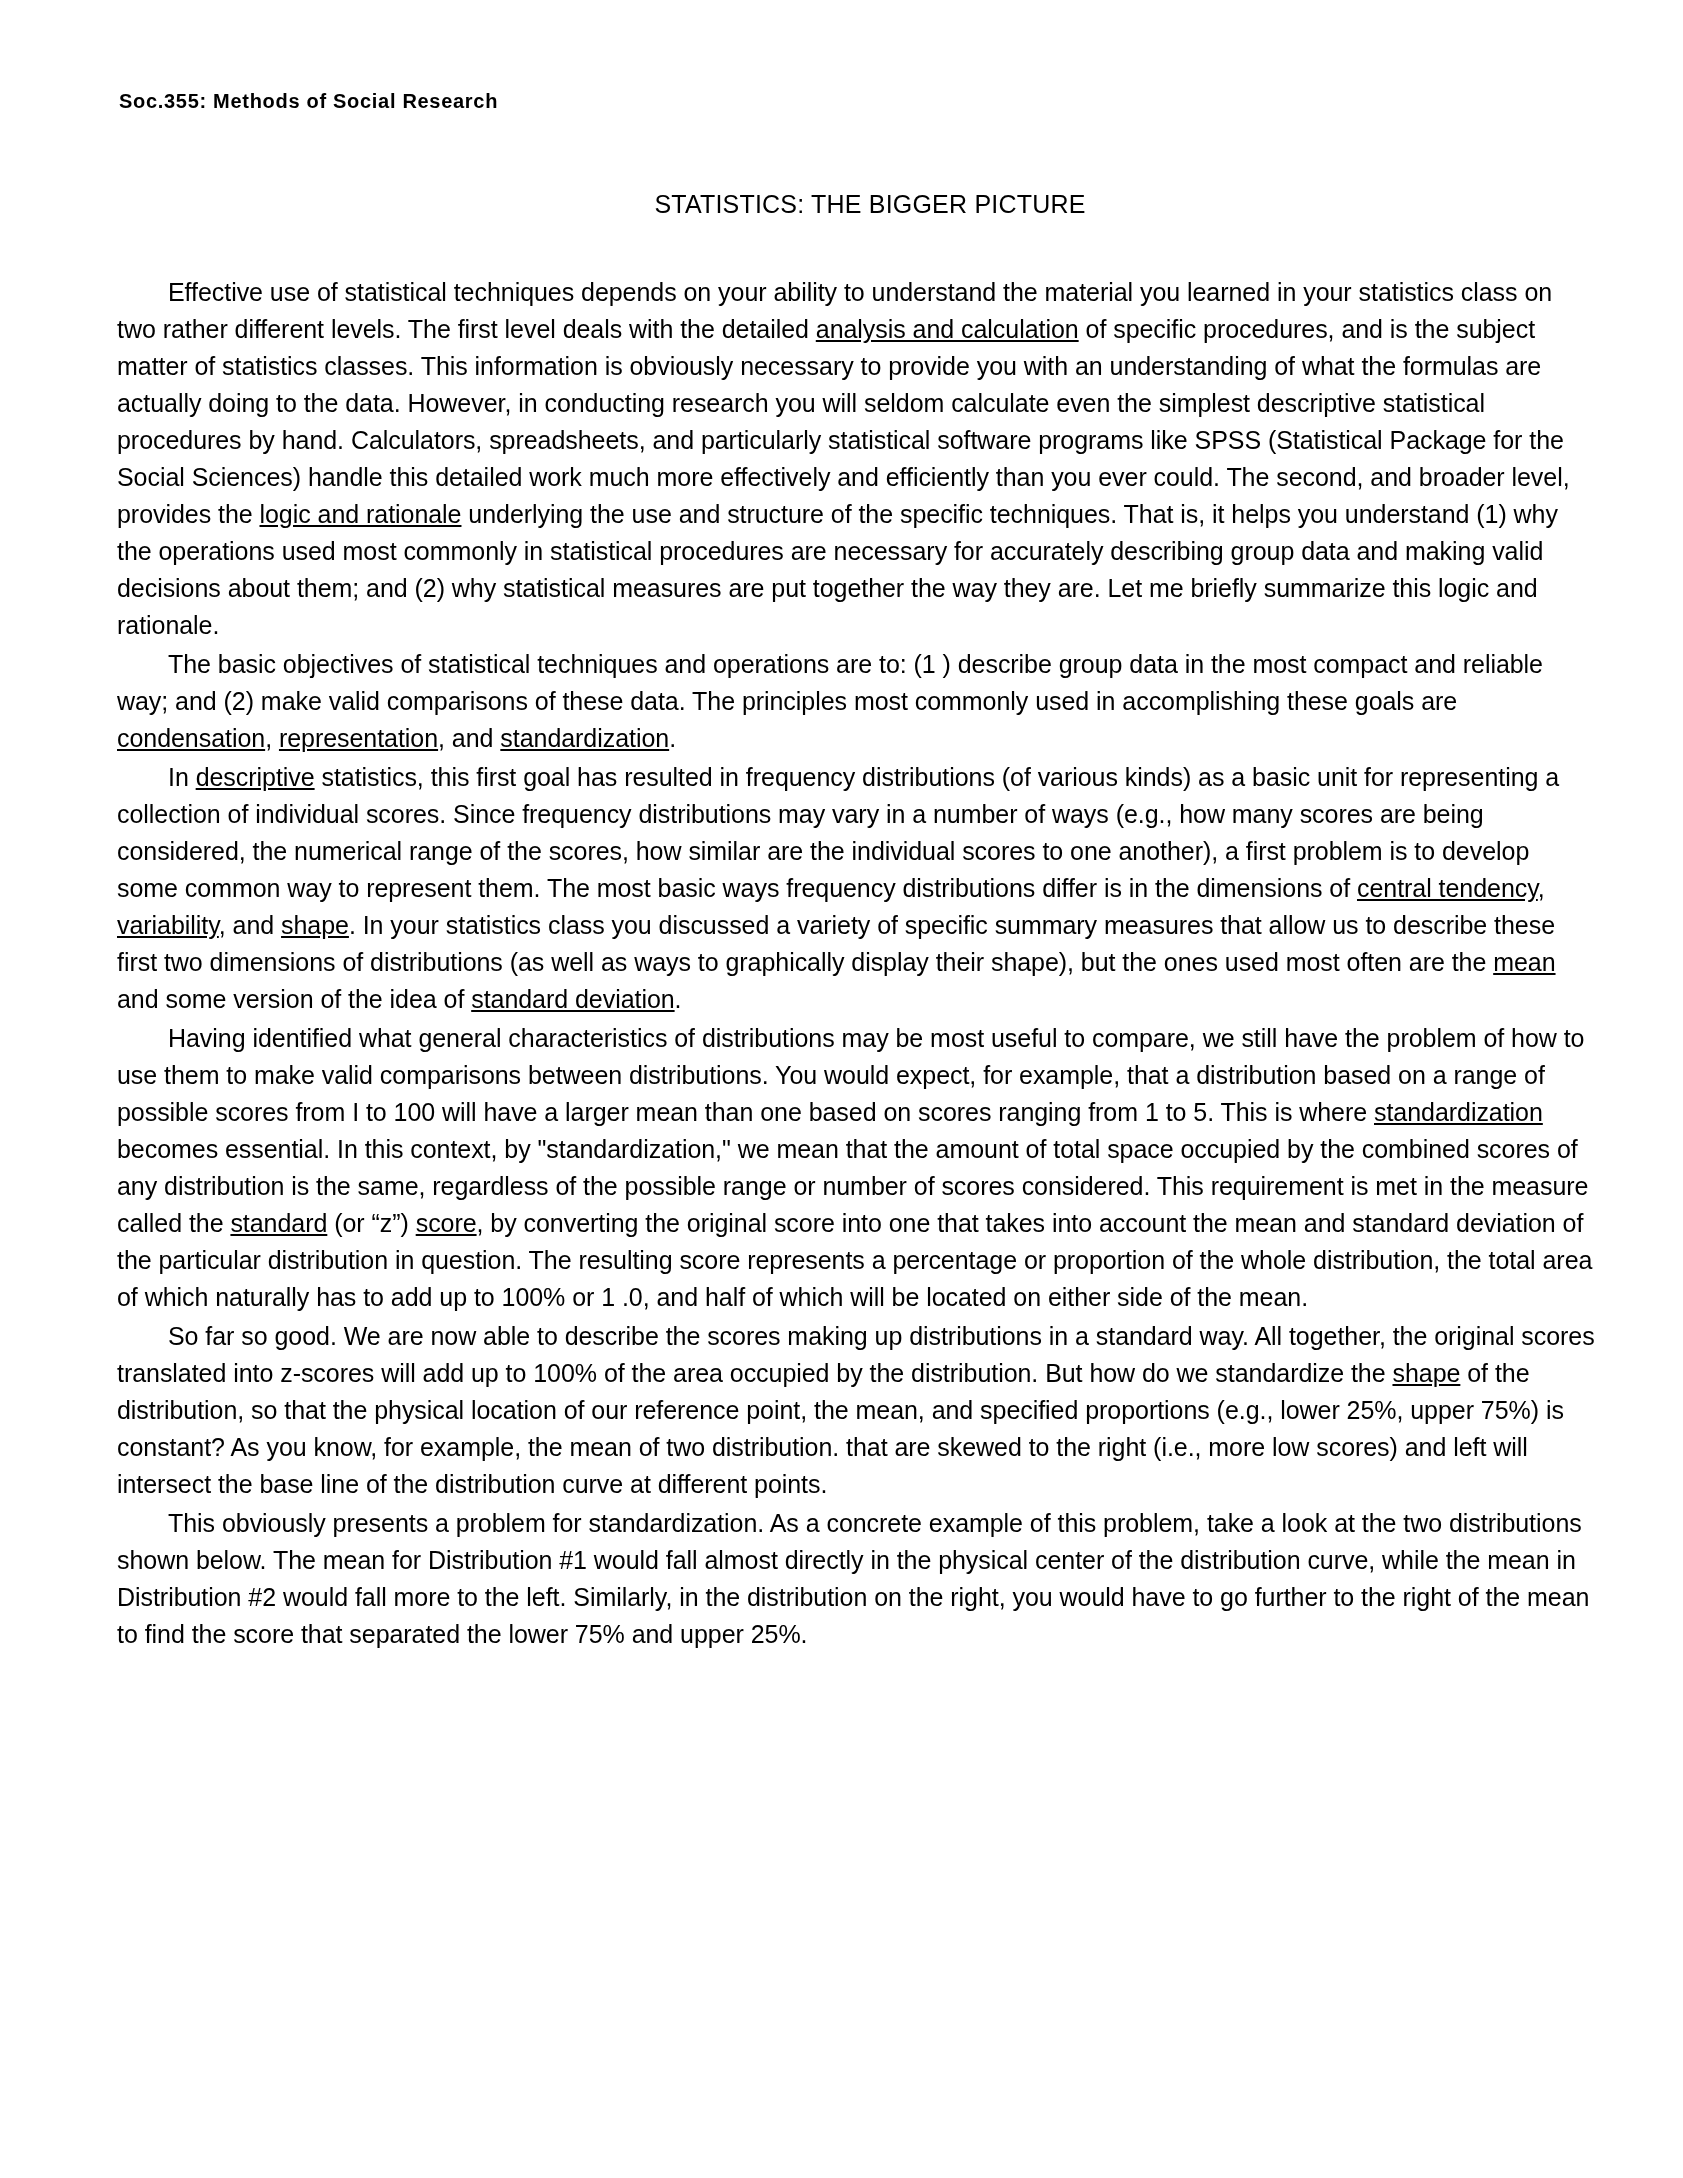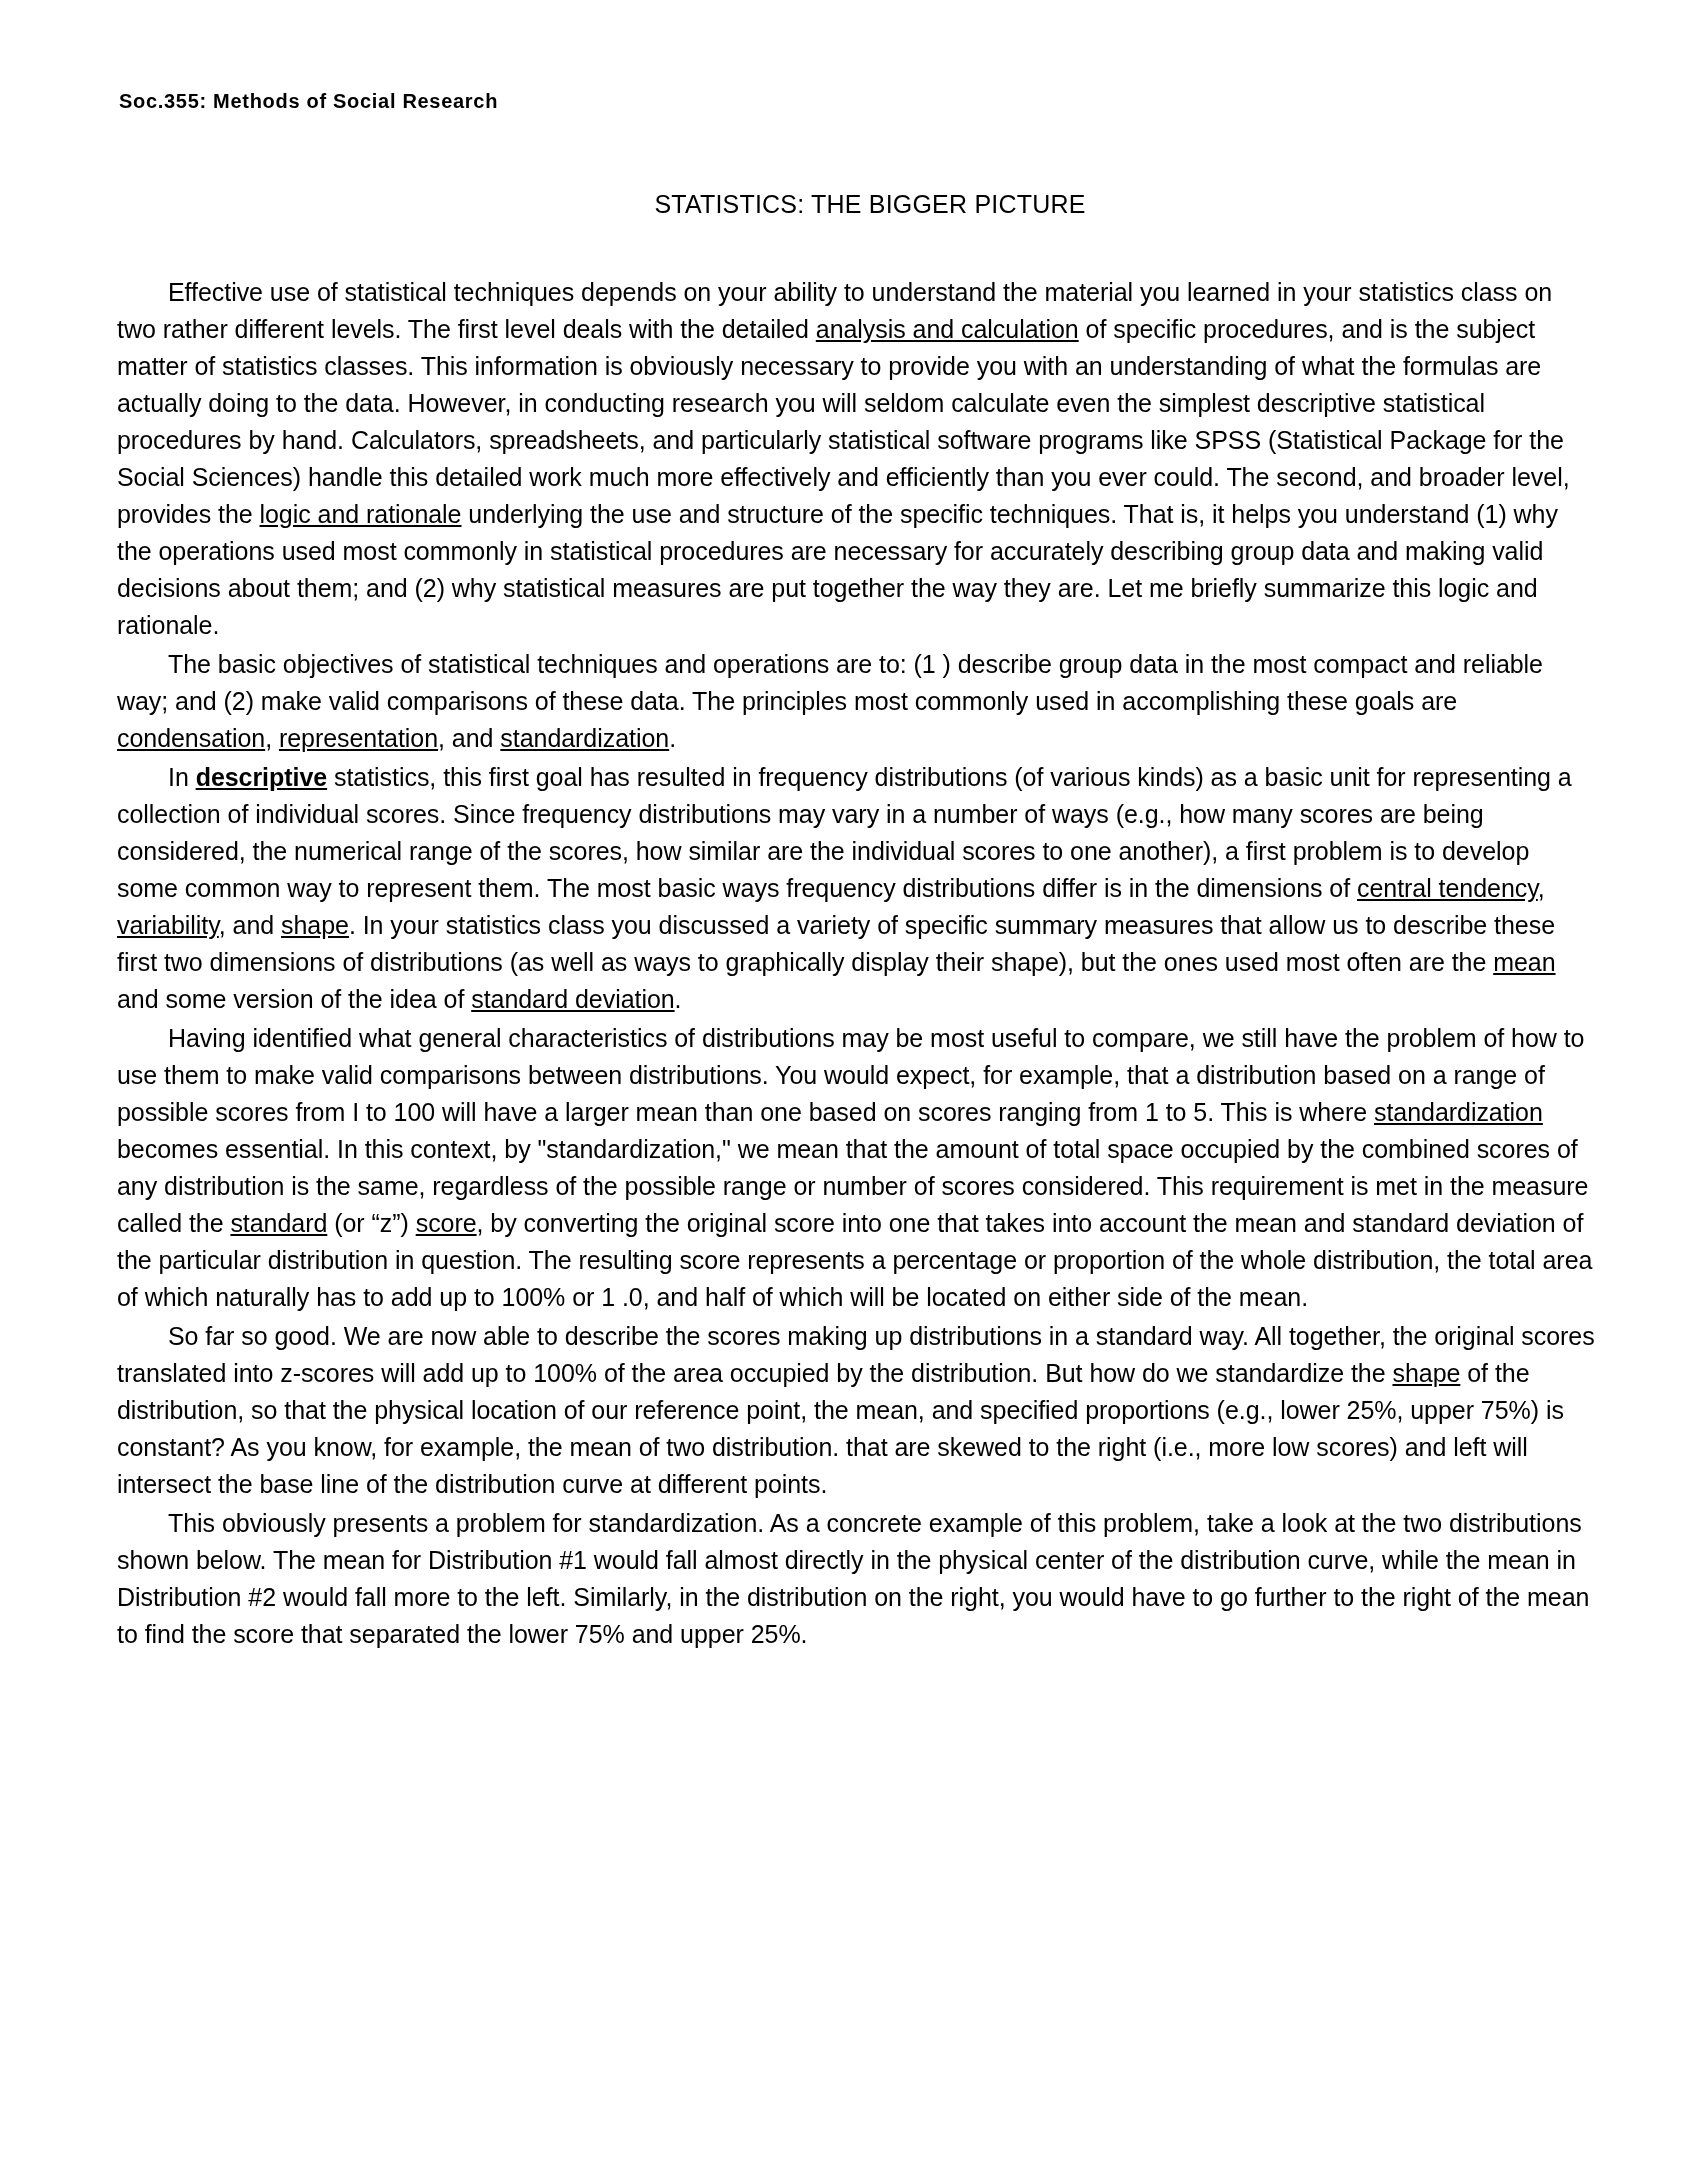--- a/index.html
+++ b/index.html
@@ -44,21 +44,21 @@
     text-align: left;
     letter-spacing: -0.05px;
   }
   .body-copy p {
     margin: 0 0 2px 0;
     text-indent: 51px;
   }
   .body-copy p.tight { margin-bottom: 0; }
   u.term { text-underline-offset: 2px; }
   b.term {
-    font-weight: bold;
+    font-weight: normal;
     text-decoration: underline;
     text-underline-offset: 2px;
     margin-top: 38px;
   }
 </style>
 </head>
 <body>
 
 <div class="page">
 

